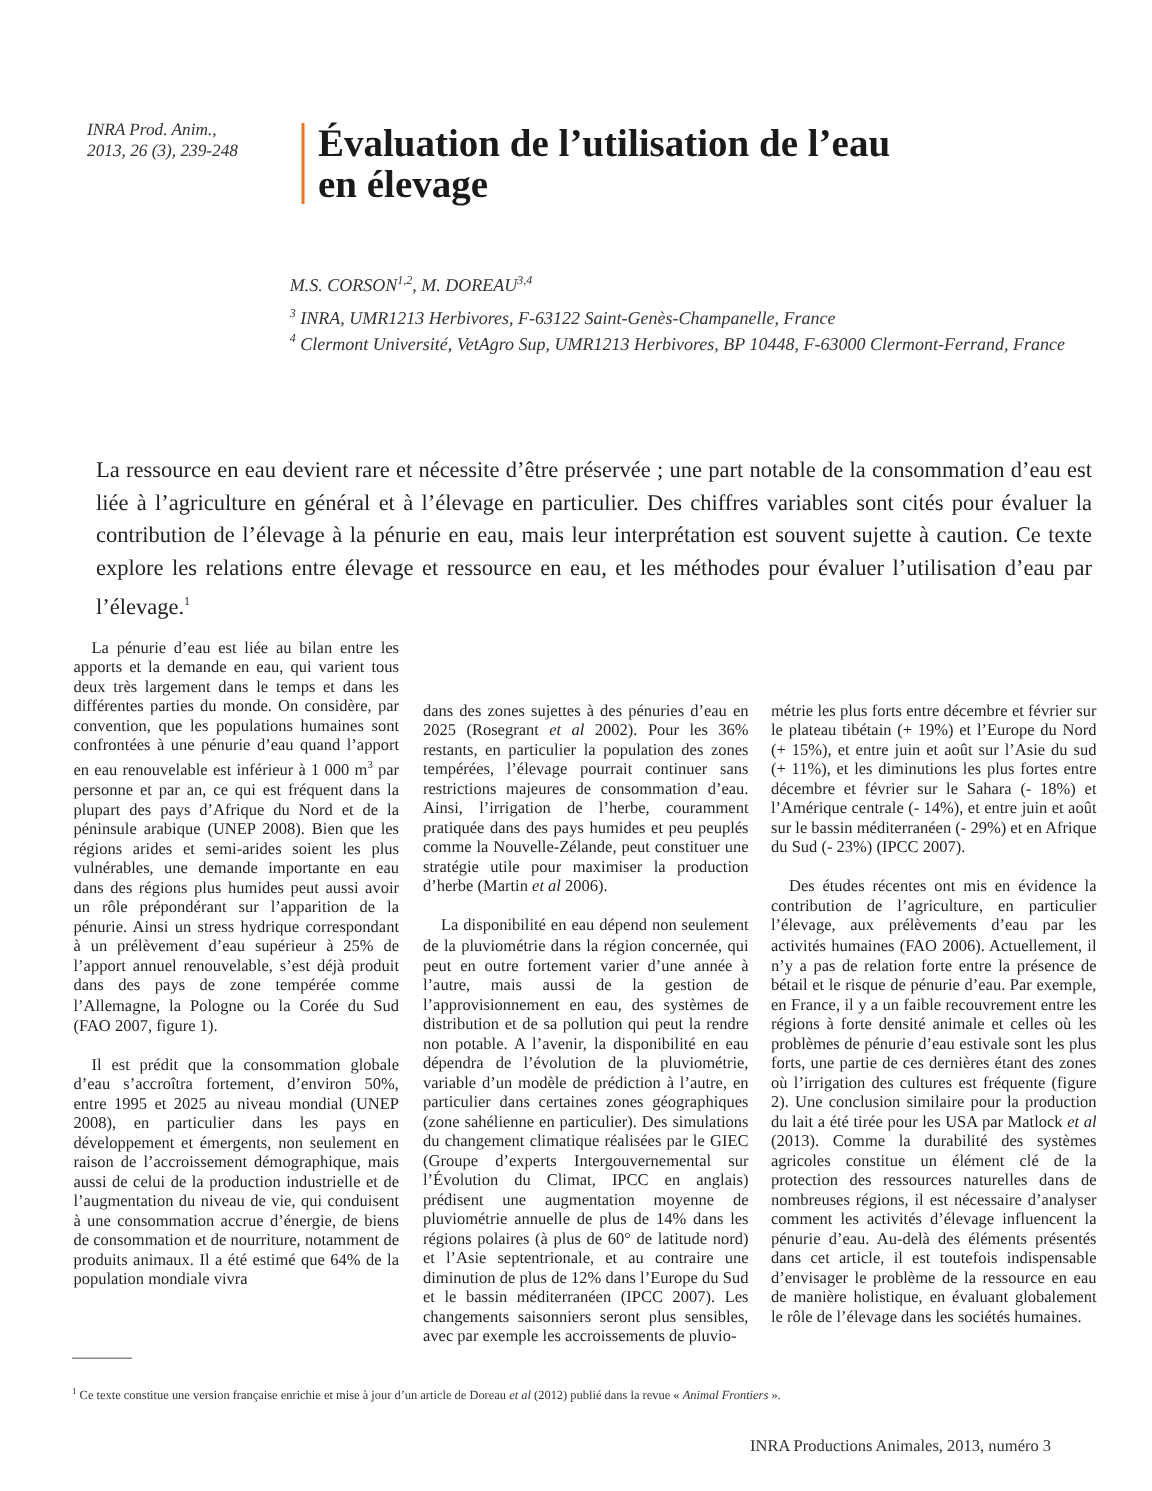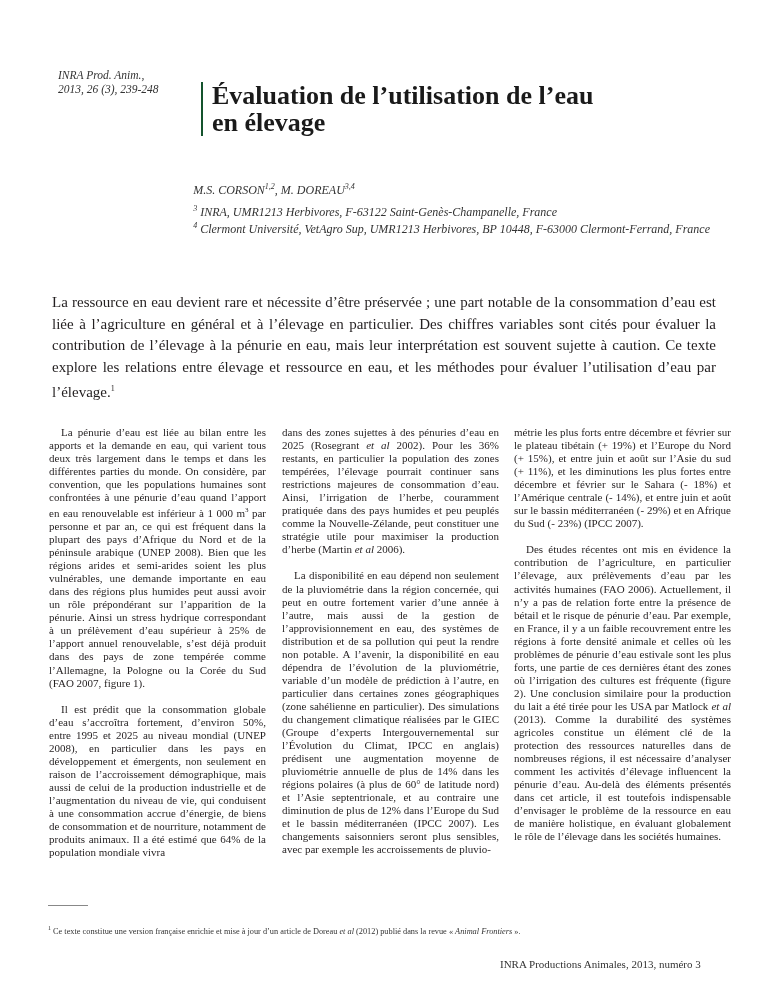--- a/index.html
+++ b/index.html
@@ -1,39 +1,39 @@
 <!DOCTYPE html>
 <html><head>
 <meta charset="utf-8">
 <style>
   html, body { margin: 0; padding: 0; background: #ffffff; }
   body { width: 768px; height: 994px; position: relative; overflow: hidden;
          font-family: "Liberation Serif", "DejaVu Serif", serif; color: #231f20; }
 
-  .journal-ref { position: absolute; left: 58px; top: 68px; font-style: italic;
+  .journal-ref { position: absolute; left: 58px; top: 80px; font-style: italic;
                  font-size: 11.5px; line-height: 14px; color: #333; }
-  .title-wrap { position: absolute; left: 201px; top: 82px; border-left: 2px solid #14532d;
+  .title-wrap { position: absolute; left: 201px; top: 82px; border-left: 2px solid #f97316;
                 padding-left: 9px; }
   .title { margin: 0; font-weight: bold; font-size: 26px; line-height: 27px; color: #1a1a1a; }
 
   .authors { position: absolute; right: 58px; top: 180px; text-align: left; font-style: italic;
              font-size: 12px; line-height: 13.5px; color: #333; }
   .authors .names { margin-bottom: 4px; }
   .authors sup { font-size: 8px; }
   .authors .email { margin-top: 4px; }
 
   .abstract { position: absolute; left: 52px; top: 292px; width: 664px; font-size: 15px;
-              line-height: 21.5px; color: #231f20; text-align: justify; margin: 0; }
+              line-height: 21.5px; color: #231f20; text-align: justify; margin: 12px; }
   .abstract sup { font-size: 8px; }
 
   .col { position: absolute; top: 426px; width: 217px; font-size: 11px; line-height: 13.05px;
          text-align: justify; color: #231f20; }
   .col p { margin: 0; text-indent: 12px; }
   .col p + p { margin-top: 13px; }
-  .col p.cont { text-indent: 0; }
+  .col p.cont { text-indent: 0; margin-top: 42px; }
   .c1 { left: 49px; }
   .c2 { left: 282px; }
   .c3 { left: 514px; }
   .col sup { font-size: 7px; }
 
   .fn-rule { position: absolute; left: 48px; top: 905px; width: 40px; border-top: 1px solid #888; }
   .footnote { position: absolute; left: 48px; top: 925px; font-size: 8.3px; color: #333; }
   .footnote sup { font-size: 6px; }
   .footer { position: absolute; left: 500px; top: 958px; font-size: 11px; color: #333; }
   i.em { font-style: italic; }

